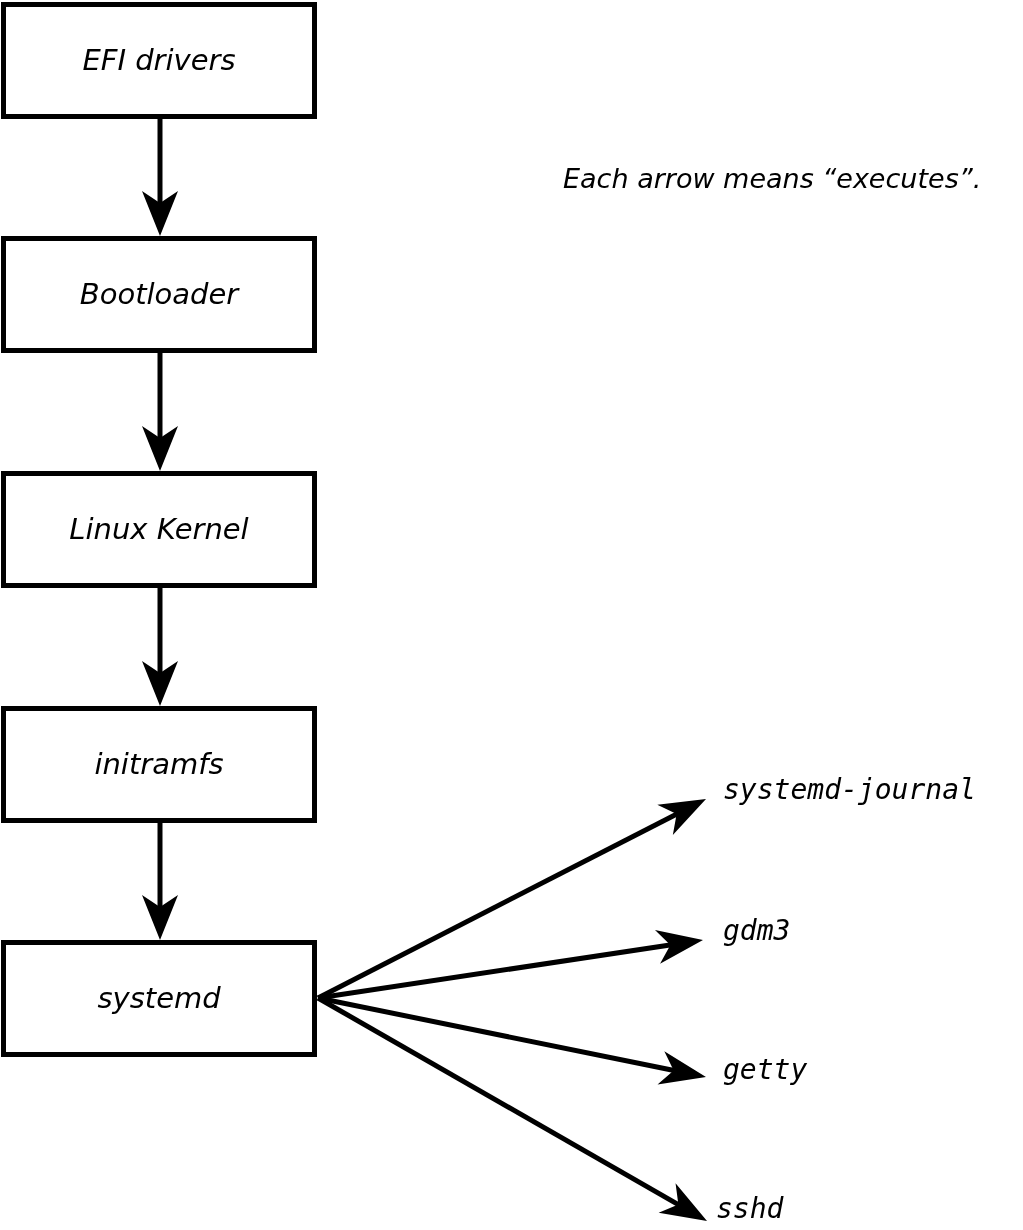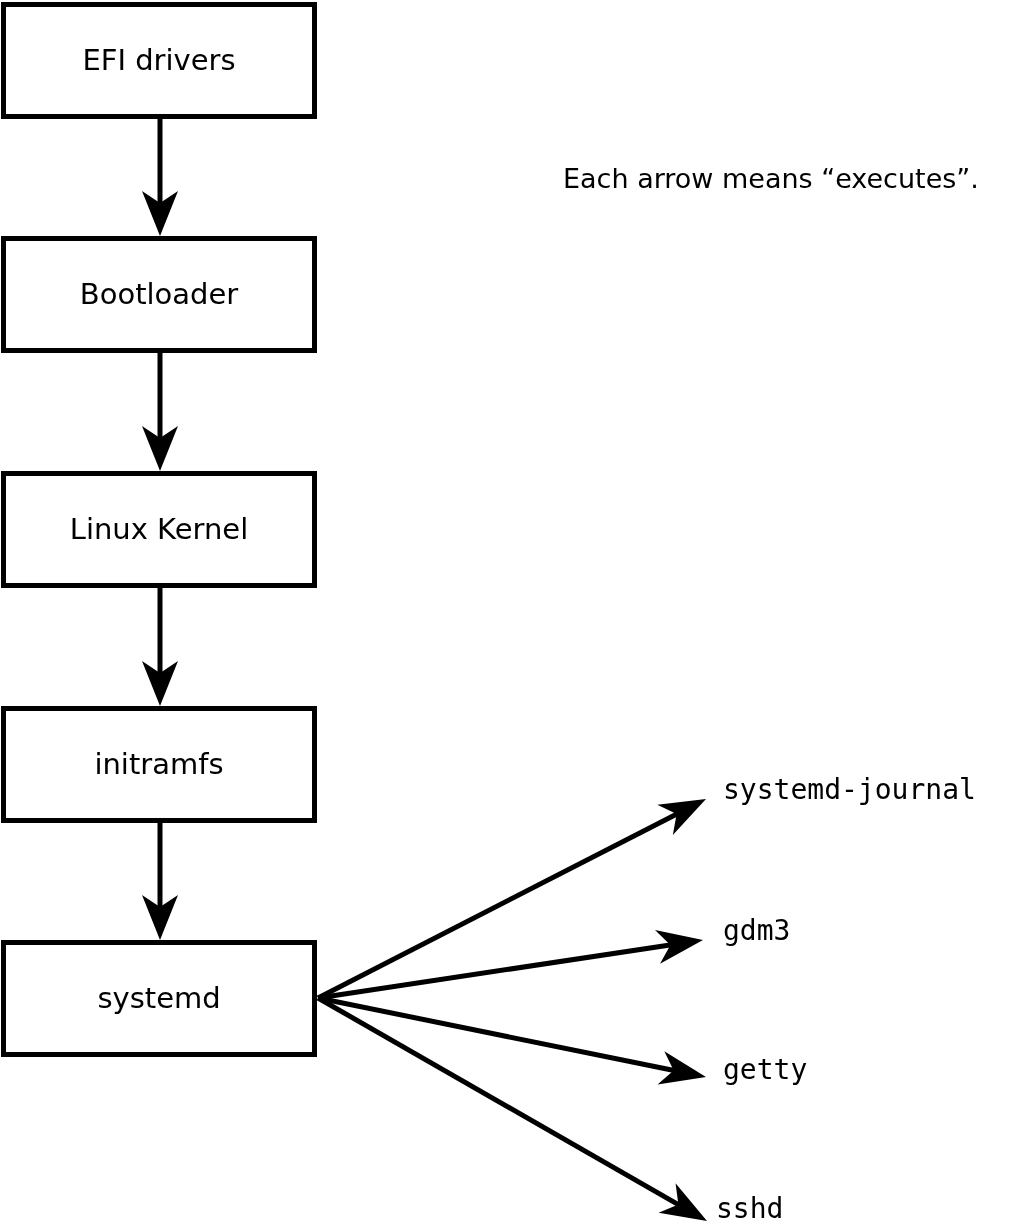--- a/index.html
+++ b/index.html
@@ -10,20 +10,21 @@
   }
   body {
     font-family: "DejaVu Sans", sans-serif;
   }
   #diagram-canvas {
     position: relative;
     width: 1023px;
     height: 1230px;
     background: #ffffff;
     overflow: hidden;
+    font-style: italic;
   }
   #diagram-svg {
     position: absolute;
     left: 0;
     top: 0;
     width: 1023px;
     height: 1230px;
     display: block;
   }
   .box-label {

